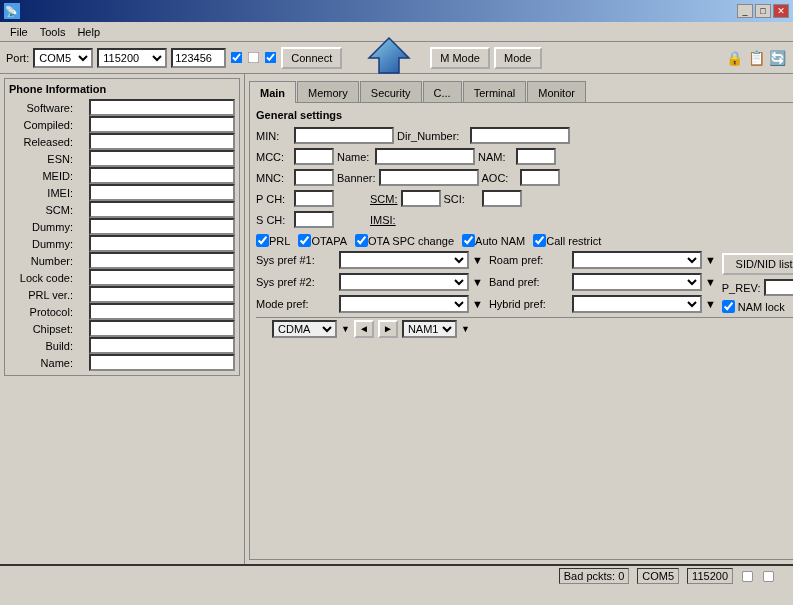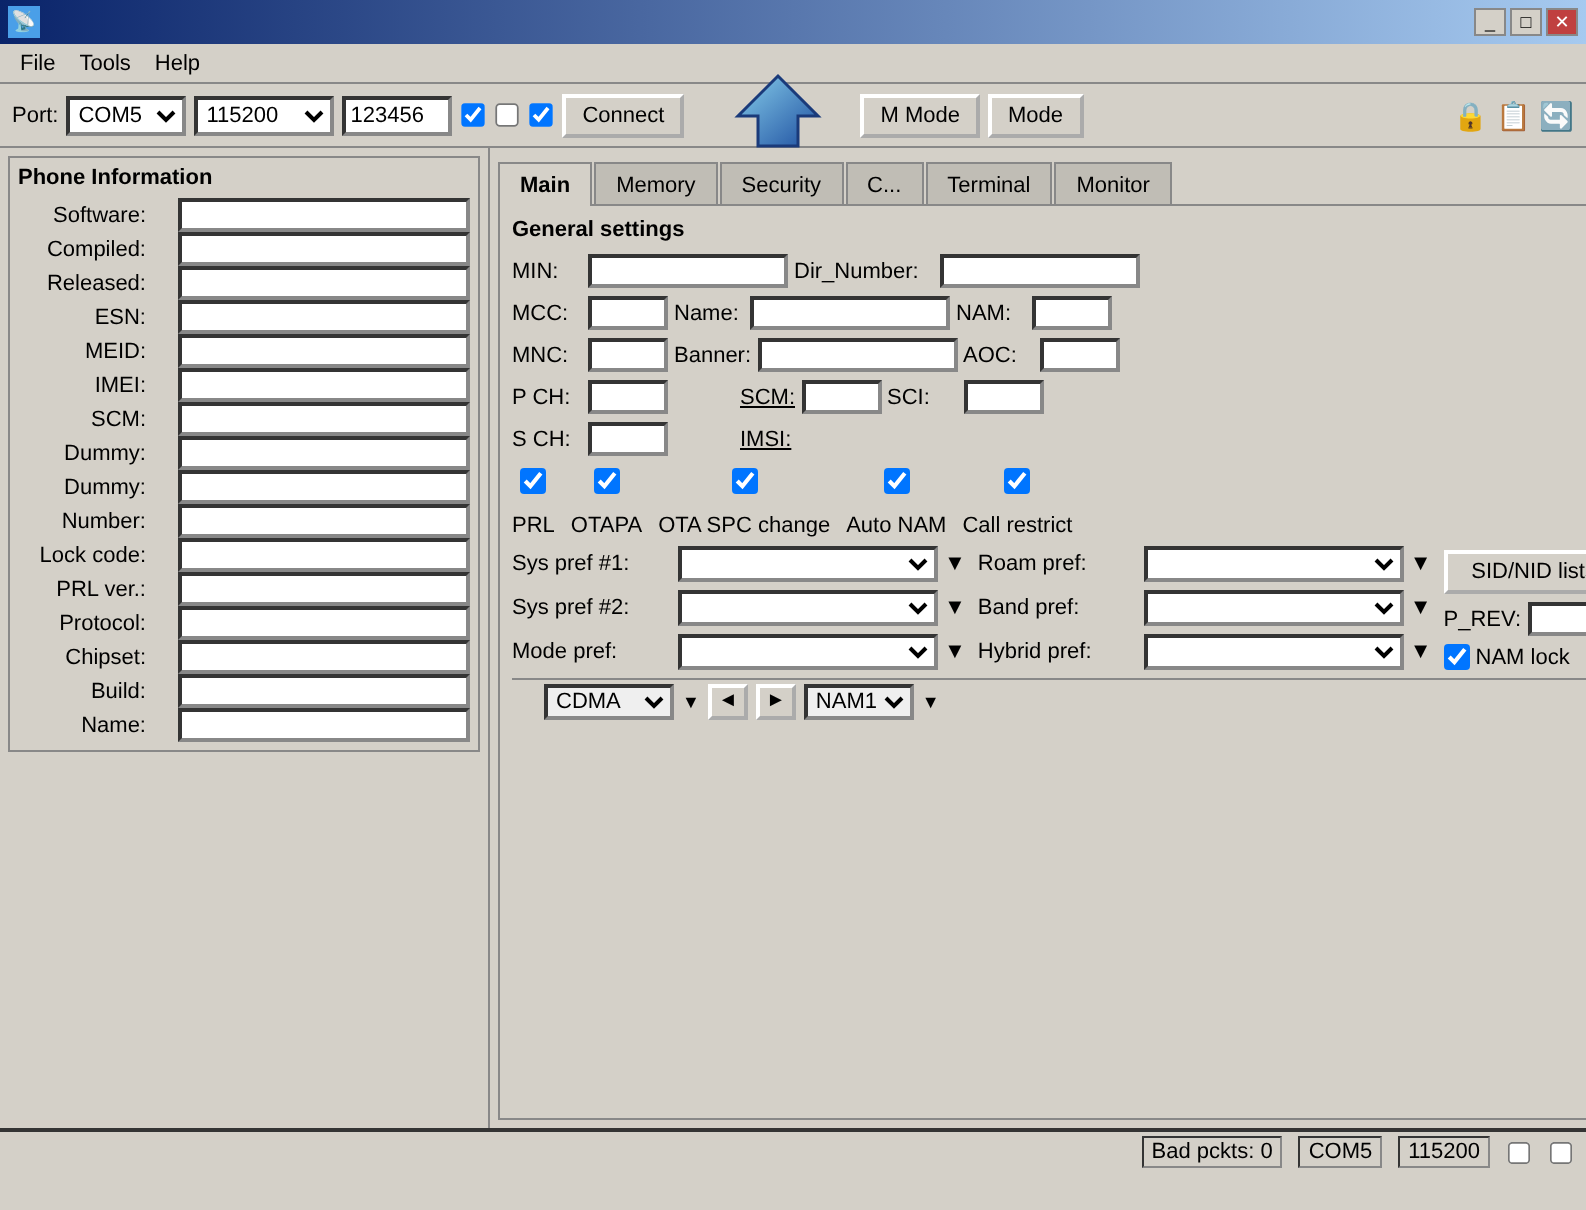--- a/index.html
+++ b/index.html
@@ -215,23 +215,22 @@
     
     .cb-row {
       display: flex;
       align-items: center;
       margin-bottom: 4px;
       gap: 8px;
     }
     .cb-item {
       display: flex;
       align-items: center;
-      gap: 10px;
-      font-size: 11px;
-      flex-direction: column;
+      gap: 0;
+      font-size: 11px;
     }
     
     .pref-layout {
       display: flex;
       gap: 6px;
     }
     .pref-col { flex: 1; }
     .pref-row {
       display: flex;
       align-items: center;
@@ -289,21 +288,21 @@
       height: 18px;
       font-size: 11px;
       border: 2px inset #888;
     }
     
     .statusbar {
       background: #d4d0c8;
       height: 22px;
       display: flex;
       align-items: center;
-      padding: 0 6px;
+      padding: 0 18px;
       border-top: 2px inset #888;
       gap: 8px;
       justify-content: flex-end;
     }
     .status-item {
       font-size: 11px;
       border: 1px inset #888;
       padding: 1px 4px;
     }
     .status-checkbox {

